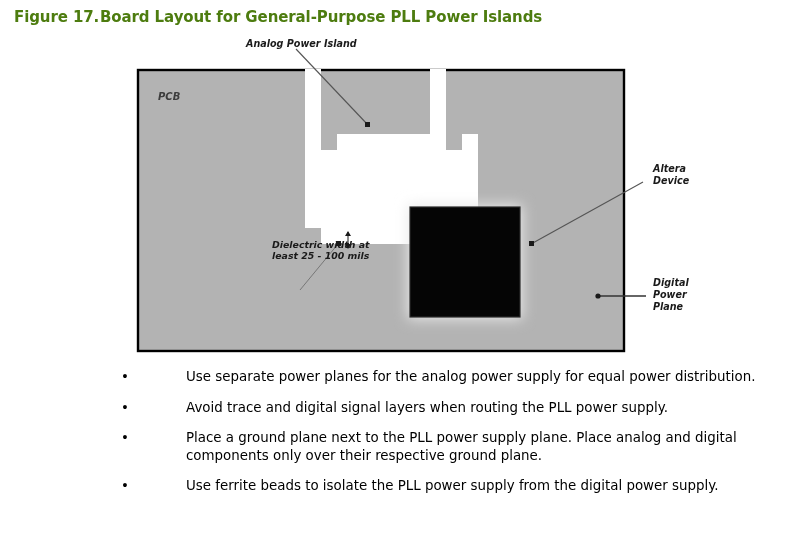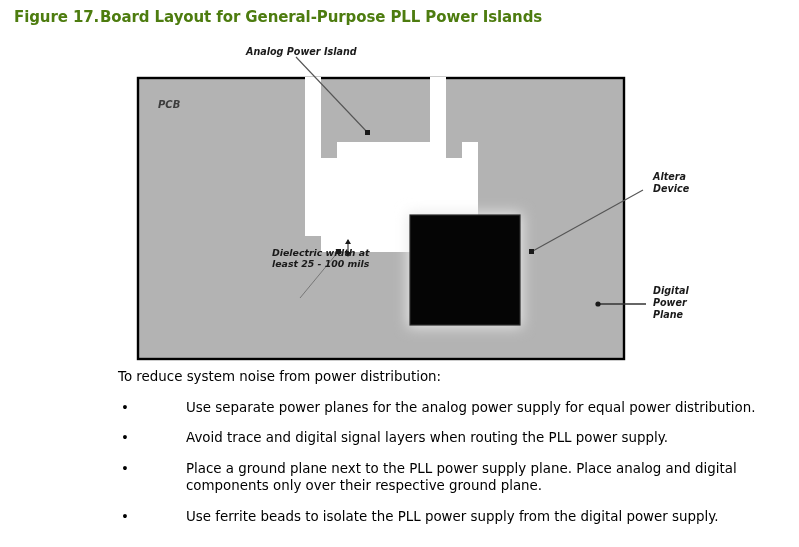--- a/index.html
+++ b/index.html
@@ -34,21 +34,21 @@
     min-width: 86px;
   }
   #figure-caption .fig-title {
     display: inline-block;
   }
 
   
   #diagram {
     position: absolute;
     left: 0;
-    top: 40px;
+    top: 32px;
     width: 799px;
     height: 330px;
   }
   #diagram svg {
     display: block;
   }
 
   
   #body-text {
     position: absolute;
@@ -134,21 +134,20 @@
 
     <line x1="646" y1="264" x2="599" y2="264" stroke="#333333" stroke-width="1.3"></line>
     <circle cx="598" cy="264" r="2.6" fill="#1a1a1a"></circle>
     <text x="653" y="254" font-family="DejaVu Sans, sans-serif" font-size="9.6" font-style="italic" font-weight="bold" fill="#1a1a1a">Digital</text>
     <text x="653" y="266" font-family="DejaVu Sans, sans-serif" font-size="9.6" font-style="italic" font-weight="bold" fill="#1a1a1a">Power</text>
     <text x="653" y="278" font-family="DejaVu Sans, sans-serif" font-size="9.6" font-style="italic" font-weight="bold" fill="#1a1a1a">Plane</text>
   </svg>
 </div>
 
 <div id="body-text">
-  <p id="intro-line">To reduce system noise from power distribution:</p>
   <ul id="bullet-list">
     <li>
       <span class="bullet-mark">•</span>
       <span class="bullet-text">Use separate power planes for the analog power supply for equal power distribution.</span>
     </li>
     <li>
       <span class="bullet-mark">•</span>
       <span class="bullet-text">Avoid trace and digital signal layers when routing the PLL power supply.</span>
     </li>
     <li>

